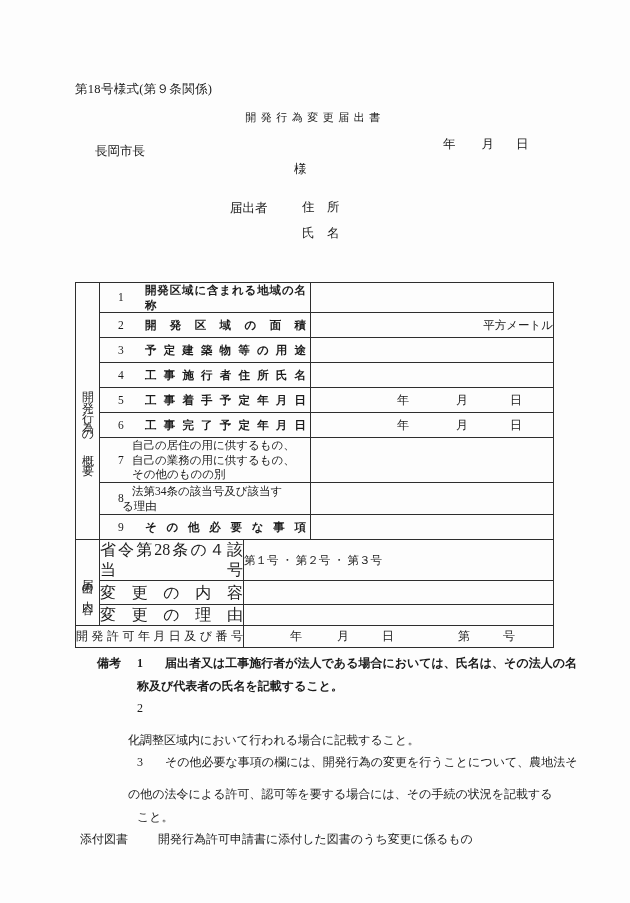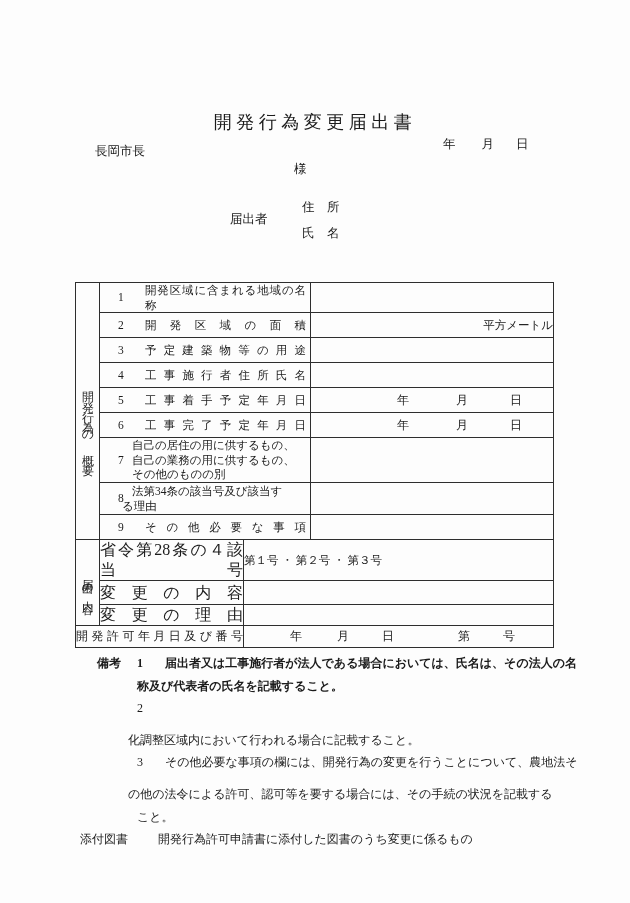--- a/index.html
+++ b/index.html
@@ -3,27 +3,27 @@
 <meta charset="utf-8">
 <style>
   html,body{margin:0;padding:0;background:#e8e8e8;}
   .page{
     position:relative;width:630px;height:903px;background:#fdfdfd;
     font-family:"Liberation Serif","DejaVu Serif",serif;color:#1b1b1b;
     overflow:hidden;margin:0;
   }
   .abs{position:absolute;}
   .form-number{left:75px;top:81px;font-size:12.5px;letter-spacing:0.3px;}
-  .doc-title{left:0;right:0;top:110px;text-align:center;font-size:18px;letter-spacing:4.5px;}
+  .doc-title{left:0;right:0;top:110px;text-align:center;font-size:11px;letter-spacing:4.5px;}
   .date-line{left:443px;top:136px;font-size:12.5px;display:flex;}
   .date-line span{display:inline-block;}
   .date-line .m{margin-left:26px;} .date-line .d{margin-left:22px;}
   .addressee{left:95px;top:143px;font-size:12.5px;}
   .honorific{left:294px;top:161px;font-size:12.5px;}
-  .applicant{left:230px;top:211px;font-size:12.5px;}
+  .applicant{left:230px;top:200px;font-size:12.5px;}
   .addr-label{left:302px;top:199px;font-size:12.5px;}
   .name-label{left:302px;top:225px;font-size:12.5px;}
   .declaration{left:100px;top:255px;font-size:12.3px;}
 
   table.form-table{
     position:absolute;left:75px;top:282px;border-collapse:collapse;table-layout:fixed;
     width:478px;
   }
   .form-table td{border:1px solid #2e2e2e;padding:0;vertical-align:middle;font-size:11.5px;line-height:1.25;}
   tr.r1{height:30px;} tr.r2,tr.r3,tr.r4,tr.r5,tr.r6,tr.r9{height:25px;}
@@ -33,21 +33,21 @@
   .vcell{vertical-align:top;text-align:center;}
   .vtext1{writing-mode:vertical-rl;text-orientation:upright;letter-spacing:10px;
           font-size:12px;margin:26px auto 0;}
   .vtext2{writing-mode:vertical-rl;text-orientation:upright;letter-spacing:2.5px;
           font-size:11.5px;margin:3px auto 0;}
 
   .labrow{display:flex;padding:0 4px 0 18px;align-items:center;}
   .num{flex:none;width:27px;font-size:11.5px;}
   .labrow.tight .num{width:14px;}
   .labtext{flex:1;font-size:11.5px;}
-  .just{text-align:justify;text-align-last:justify;}
+  .just{text-align:justify;text-align-last:justify;font-weight:bold;}
   .multi{flex:1;font-size:11.5px;}
   .multi div{line-height:14.5px;}
   .multi .outdent{margin-left:-10px;}
 
   .lab2{padding:0 9px;font-size:12px;}
   .lab2 .inner{text-align:justify;text-align-last:justify;font-size:16px;}
   .lab3{padding:0 5px 0 7px;}
   .lab3 .inner{text-align:justify;text-align-last:justify;font-size:12px;}
 
   .val{font-size:12px;}
@@ -69,20 +69,21 @@
   .note .outdent{margin-left:-9px;margin-top:9px;}
   .attachment{display:flex;margin-left:-17px;}
   .att-label{flex:none;}
   .att-text{margin-left:30px;}
 </style>
 </head>
 <body>
 
 <div class="page">
 
+  <div class="abs form-number">第18号様式(第９条関係)</div>
 
   <div class="abs doc-title">開発行為変更届出書</div>
 
   <div class="abs date-line">
     <span class="y">年</span>
     <span class="m">月</span>
     <span class="d">日</span>
   </div>
 
   <div class="abs addressee">長岡市長</div>

